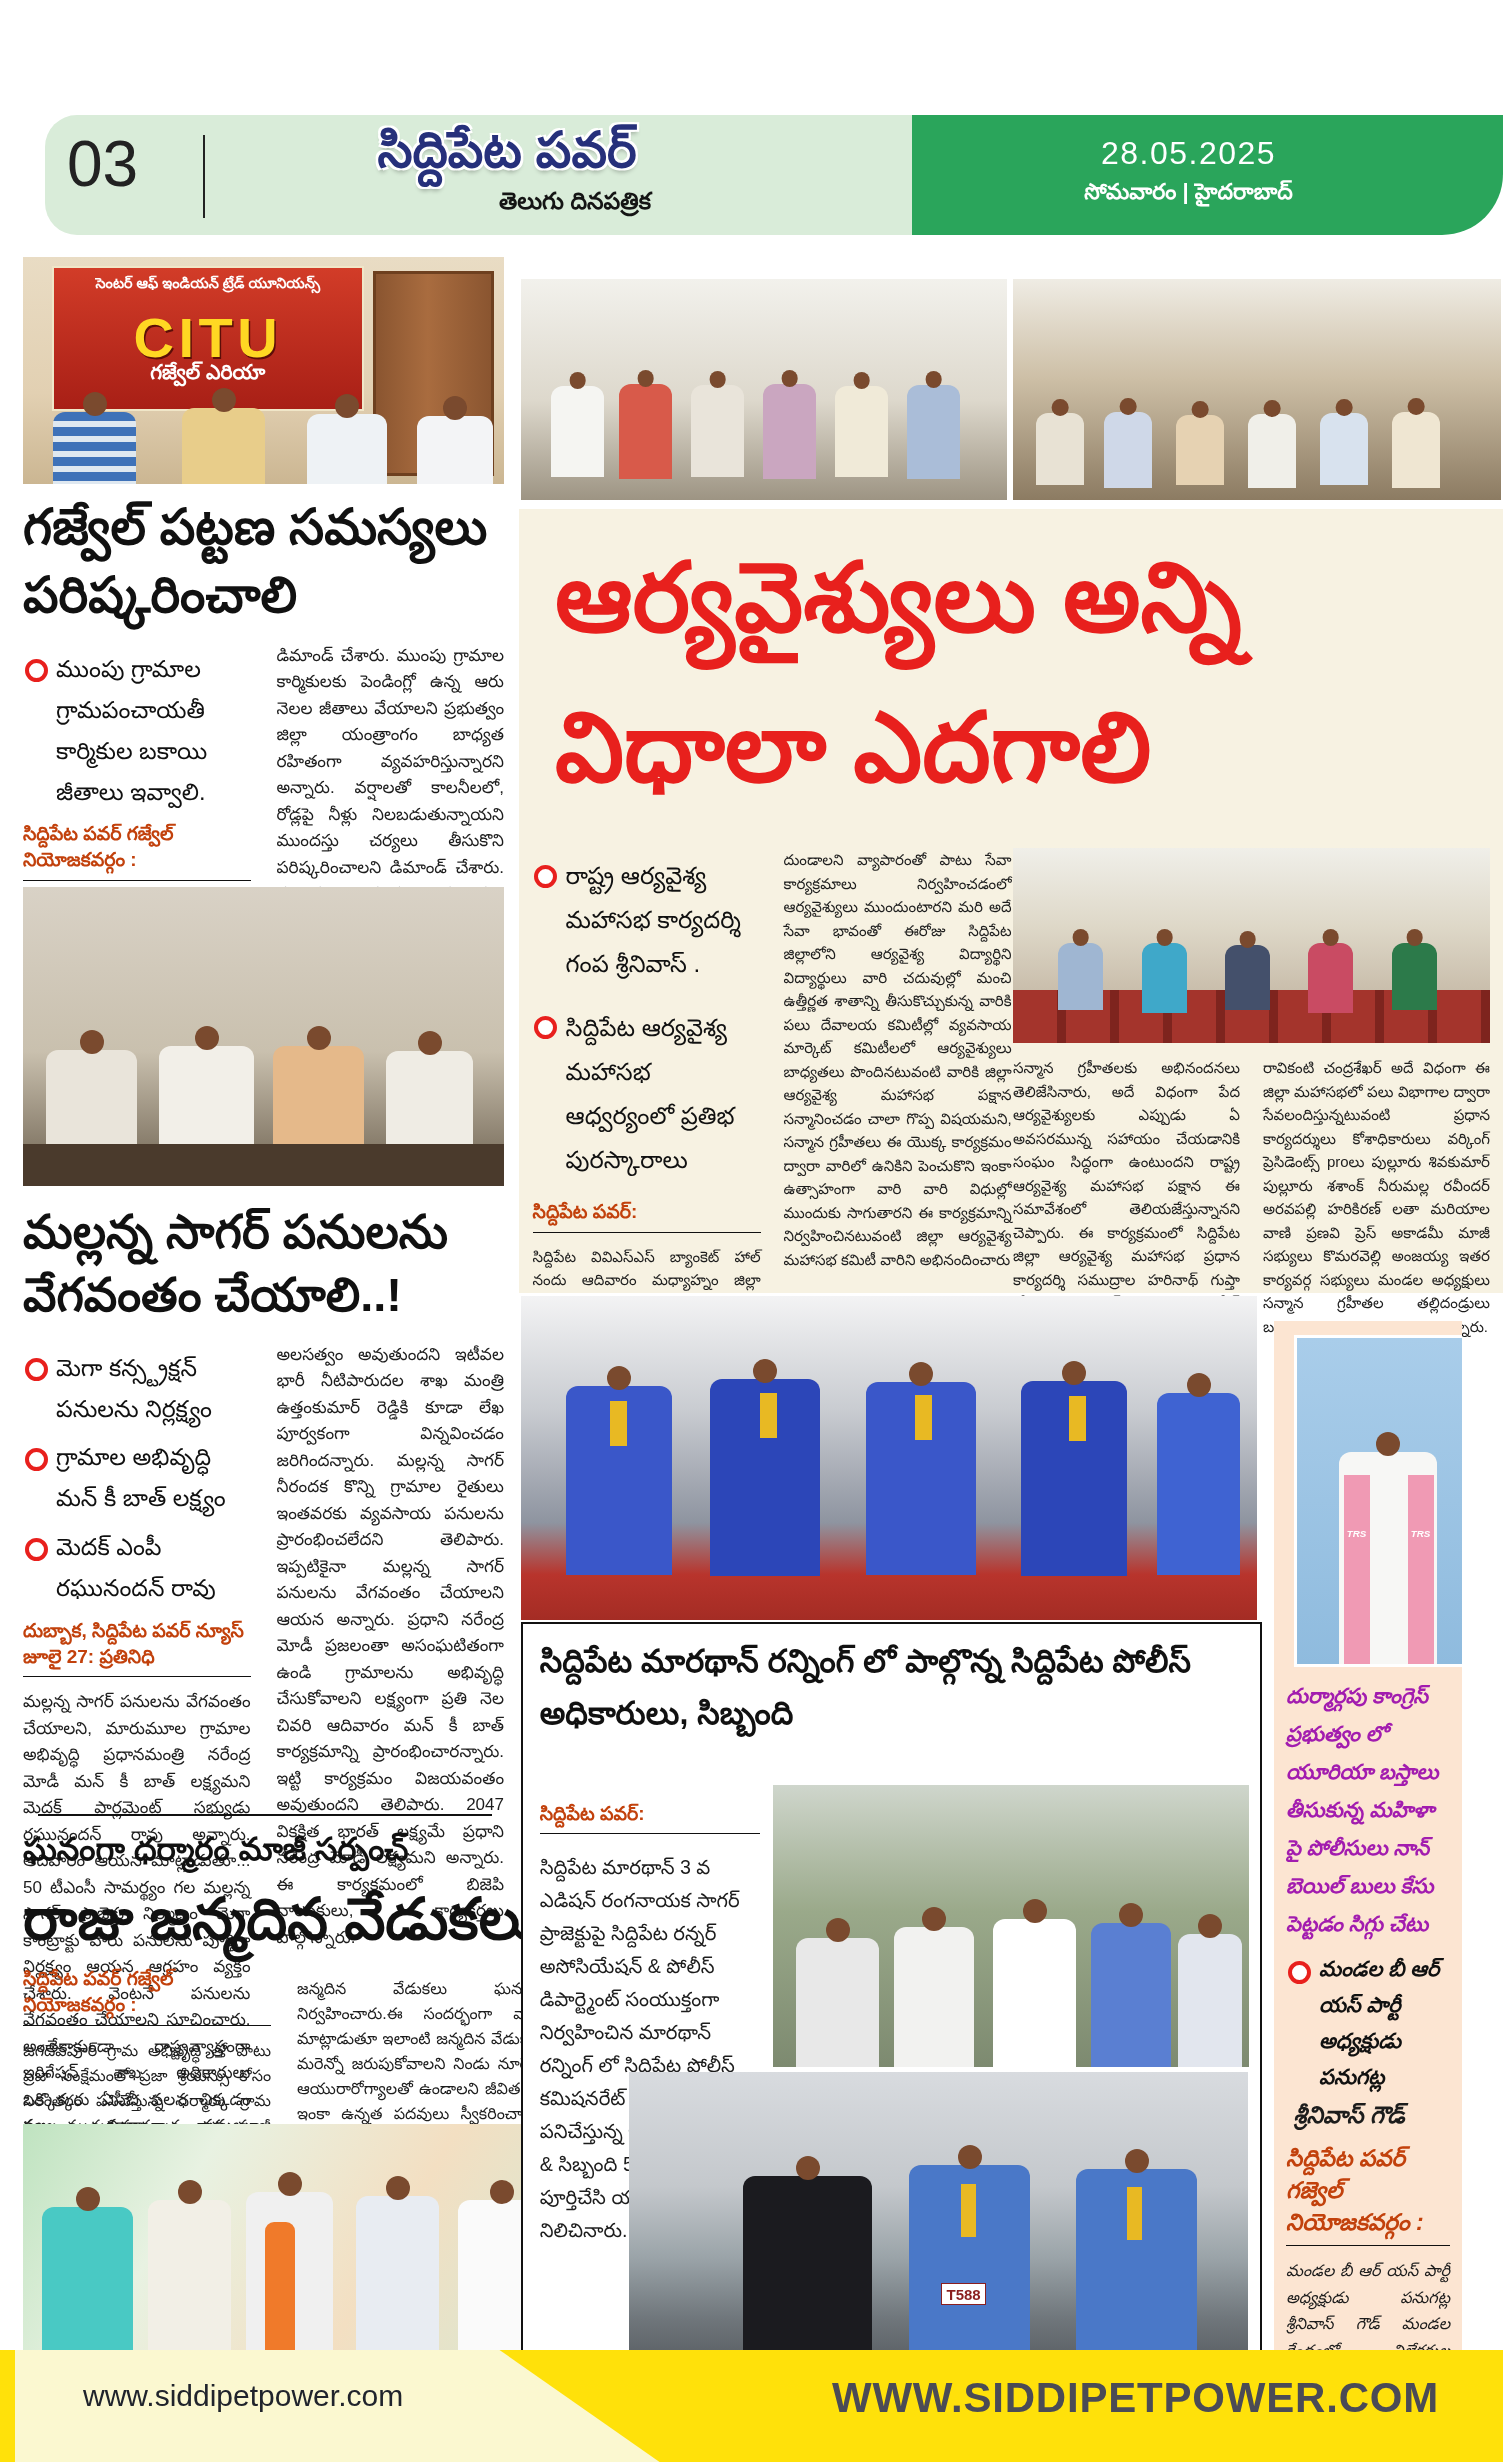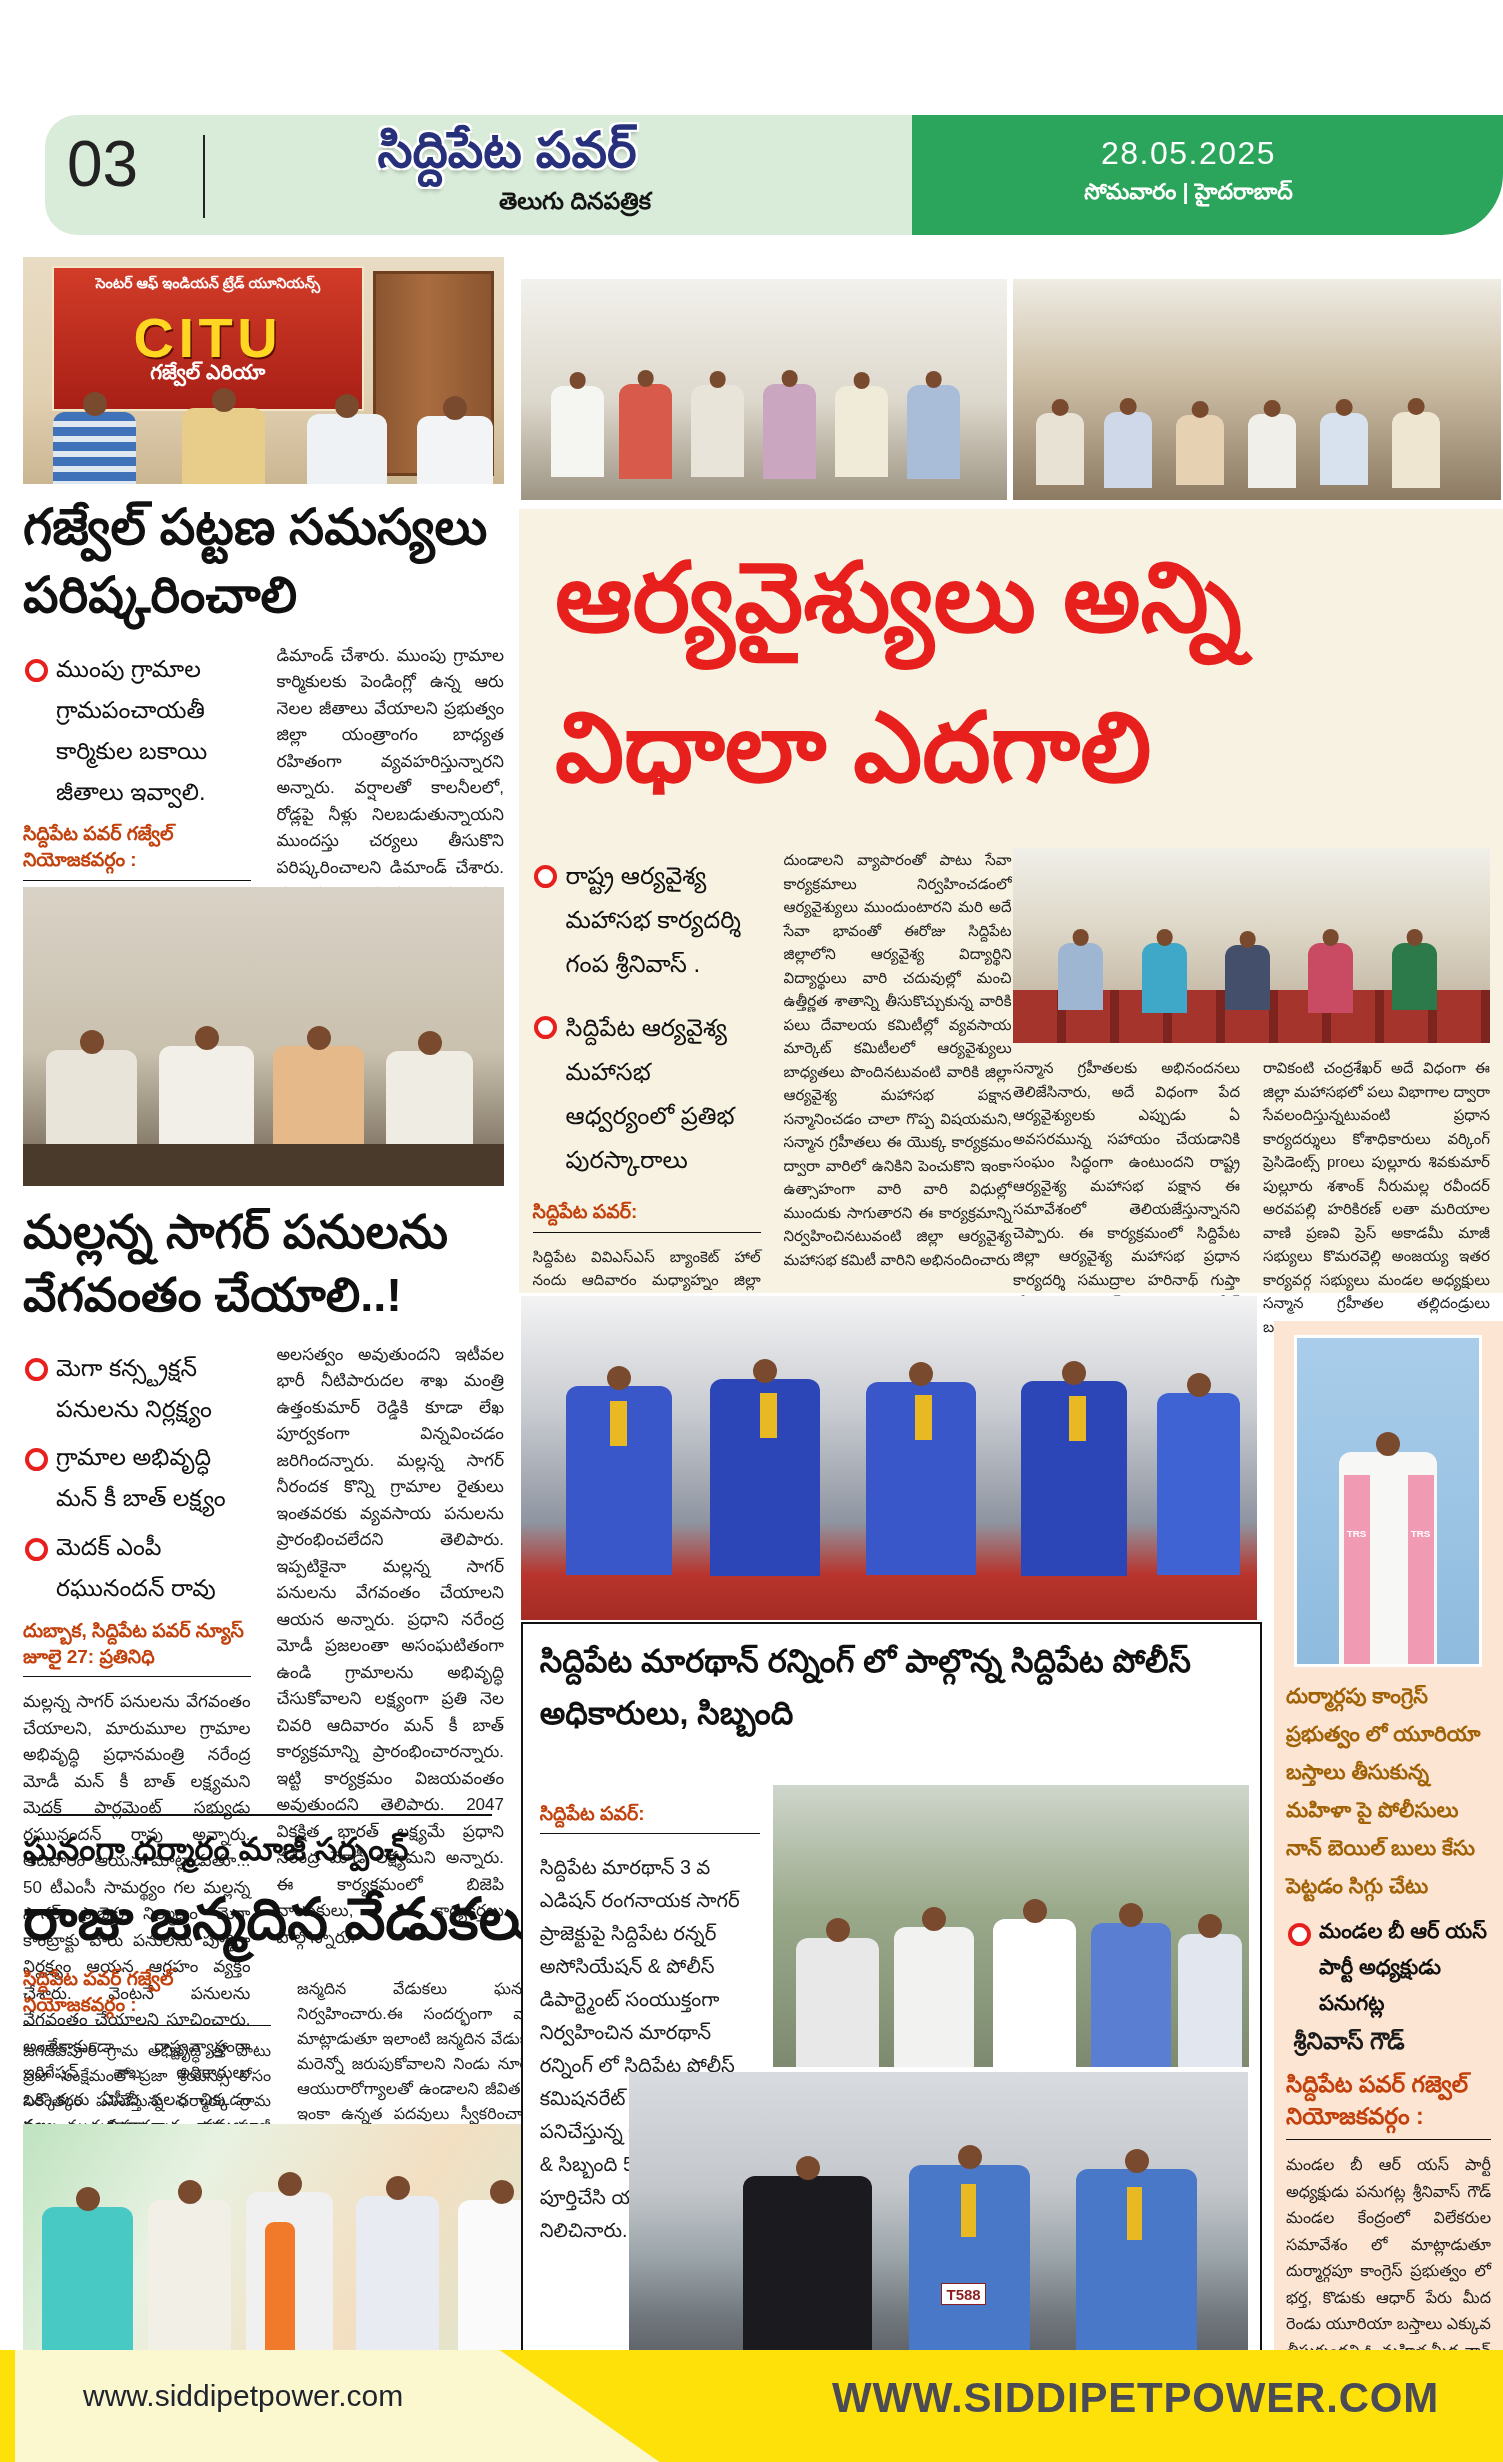--- a/index.html
+++ b/index.html
@@ -45,24 +45,24 @@
 
   
   .mframe{position:absolute;left:521px;top:1622px;width:737px;height:762px;
           border:2.3px solid #111;background:#fff;}
   .m-head{position:absolute;left:16.7px;top:10.6px;width:704px;font-size:32px;line-height:1.65;
           font-weight:800;color:#111;}
   .m-byline{position:absolute;left:16.7px;top:168px;width:220px;}
   .m-body{position:absolute;left:16.7px;top:227px;width:227px;font-size:19.7px;line-height:33px;}
 
   
-  .peach{position:absolute;left:1274px;top:1321px;width:229px;height:1062px;background:#fce5d2;
-         overflow:hidden;}
+  .peach{position:absolute;left:1274px;top:1321px;width:188px;height:1062px;background:#fce5d2;
+         overflow:hidden;font-style:italic;}
   .peach-inner{padding:13.6px 12px;}
-  .brs-head{font-size:21px;line-height:38px;font-weight:600;color:#a16207;margin-top:10.6px;}
+  .brs-head{font-size:21px;line-height:38px;font-weight:600;color:#a21caf;margin-top:10.6px;}
   .peach .bullets li{font-size:21px;line-height:36px;font-weight:600;}
   .brs-bold{font-size:23.5px;font-weight:800;margin:3px 0 4.5px 7.6px;}
   .peach .byline{font-size:23px;}
   .brs-body{font-size:16px;line-height:26.5px;text-align:justify;}
 
   
   .photo{position:absolute;overflow:hidden;background:#cfcfcf;}
   .person{position:absolute;border-radius:12px 12px 0 0;}
   .person::before{content:"";position:absolute;left:50%;top:-19.7px;transform:translateX(-50%);
                   width:24px;height:24px;border-radius:50%;background:#7a4a2e;}

